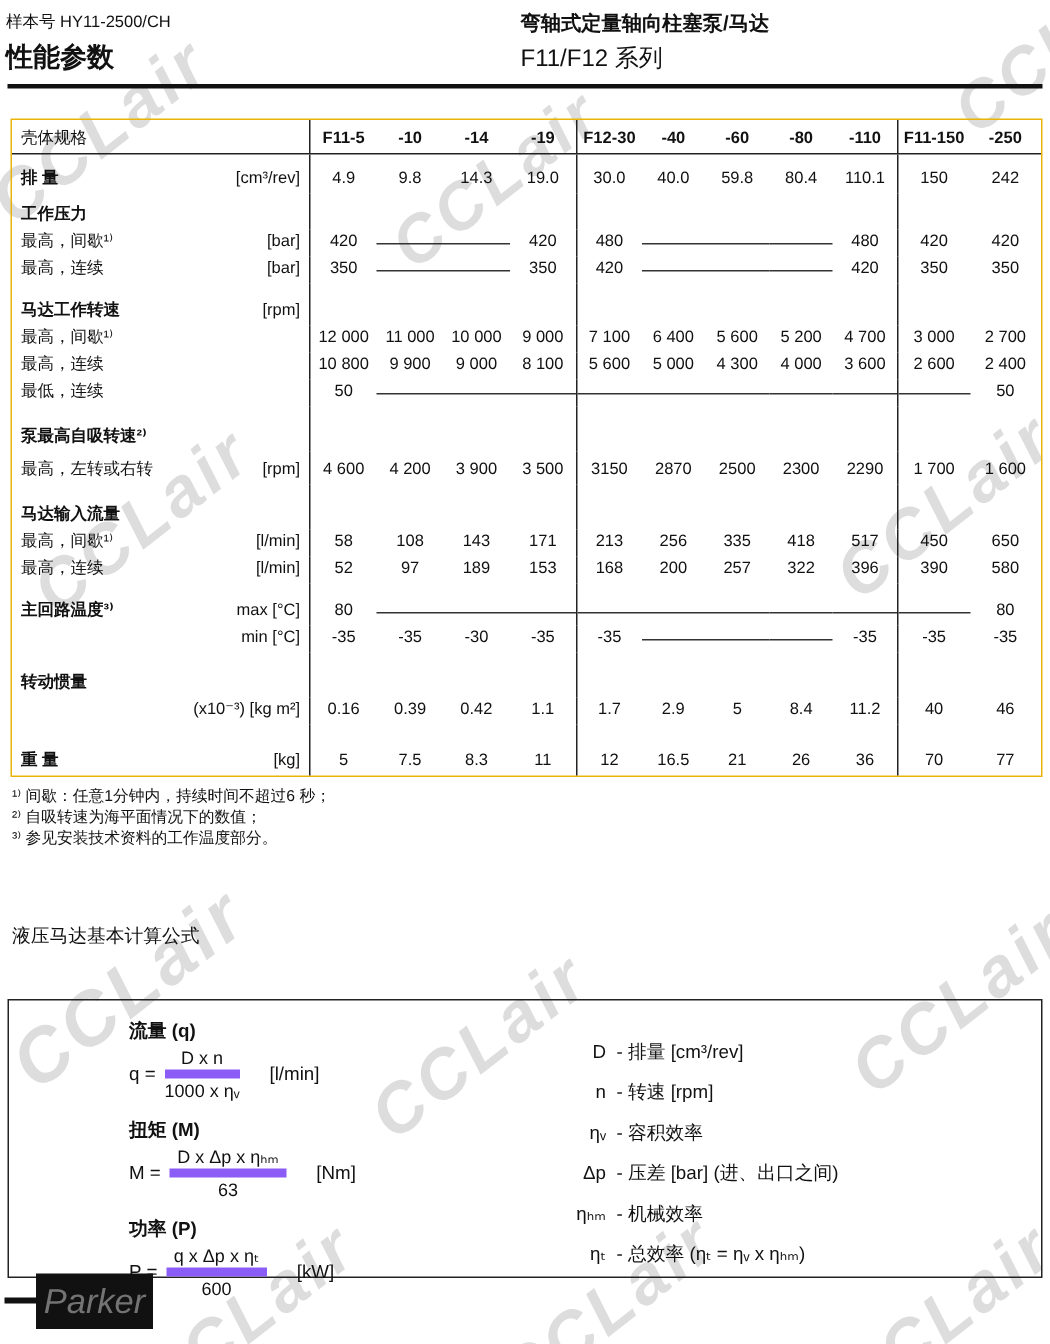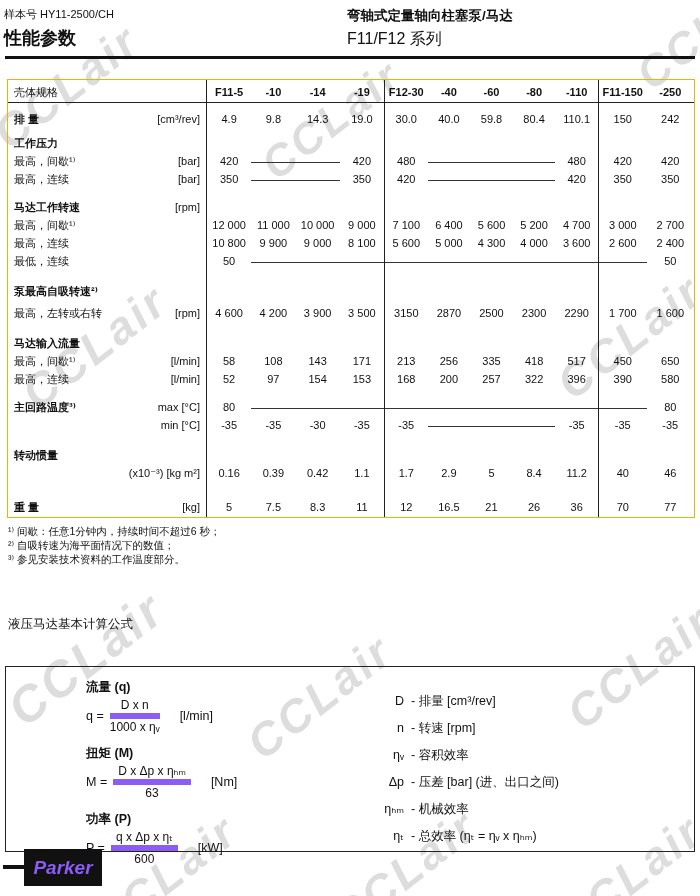--- a/index.html
+++ b/index.html
@@ -44,21 +44,21 @@
   .num{padding:0 5px 1px 5px;border-bottom:6px solid #8b5cf6}
   .den{padding-top:1px}
   .funit{font-size:12.5px;margin-left:20px}
   .fright{padding-top:26px}
   .defrow{display:flex;font-size:12.5px;margin-bottom:10px;line-height:17px}
   .dsym{width:46px;text-align:right;margin-right:7px}
   
   .logo{position:absolute;left:3px;top:849px;width:110px;height:40px;z-index:2}
   .logo-box{position:absolute;left:21px;top:0;width:78px;height:37px;background:#111;
             display:flex;align-items:center;justify-content:center}
-  .logo-text{color:#8b5cf6;font-weight:bold;font-style:italic;font-size:19px}
+  .logo-text{color:#737373;font-weight:normal;font-style:italic;font-size:23px}
   .logo-dash{position:absolute;left:0;top:16px;width:25px;height:4px;background:#111}
 </style>
 </head>
 <body>
 
 <span class="wm" style="left:-18px;top:60px;font-size:46px">CCLair</span>
 <span class="wm" style="left:250px;top:95px;font-size:44px">CCLair</span>
 <span class="wm" style="left:625px;top:5px;font-size:44px">CCLair</span>
 <span class="wm" style="left:10px;top:320px;font-size:46px">CCLair</span>
 <span class="wm" style="left:545px;top:310px;font-size:46px">CCLair</span>
@@ -422,21 +422,21 @@
         </div>
       </div>
       <div class="trow" style="height: 18px;">
         <div class="lcol">
           <span class="lbl">最高，连续</span>
           <span class="unit">[l/min]</span>
         </div>
         <div class="grp grp1">
           <div class="sub">52</div>
           <div class="sub">97</div>
-          <div class="sub">154</div>
+          <div class="sub">189</div>
           <div class="sub">153</div>
         </div>
         <div class="grp grp2">
           <div class="sub">168</div>
           <div class="sub">200</div>
           <div class="sub">257</div>
           <div class="sub">322</div>
           <div class="sub">396</div>
         </div>
         <div class="grp grp3">

